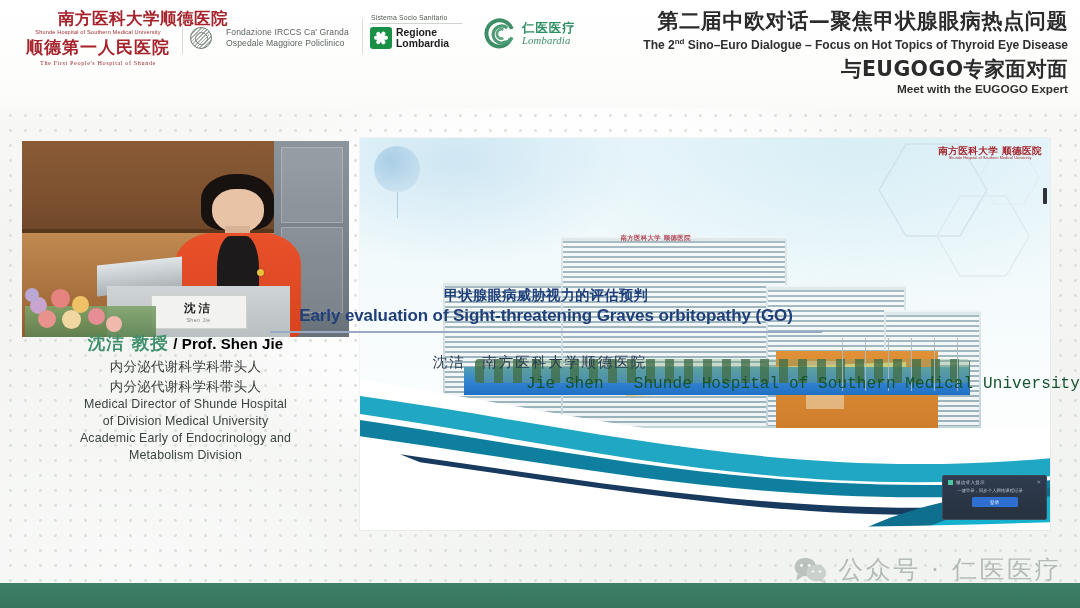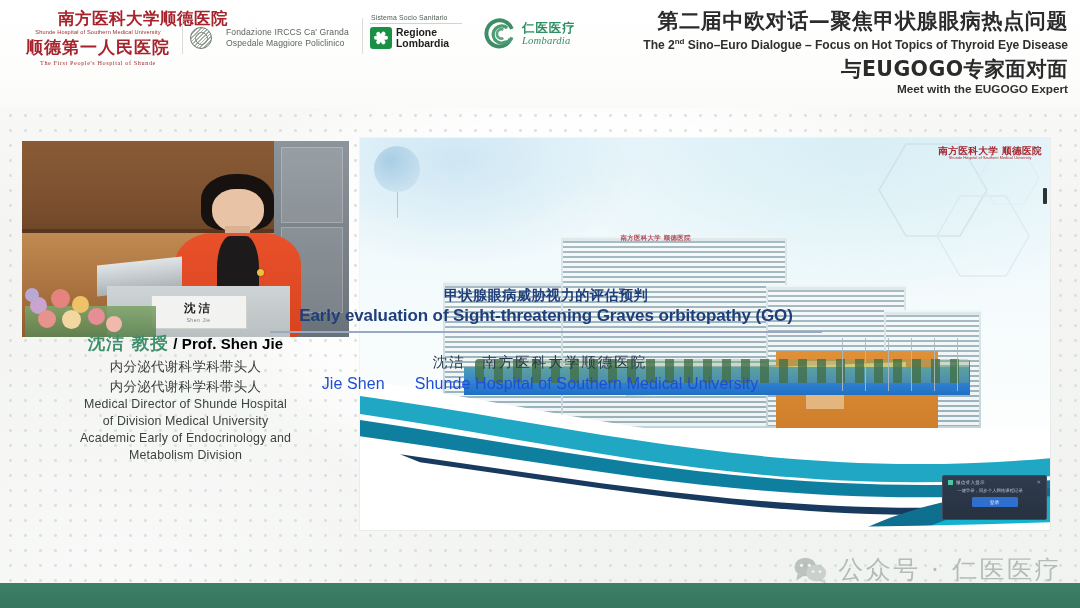--- a/index.html
+++ b/index.html
@@ -305,22 +305,23 @@
     font-size: 17px; font-weight: 700; color: #1f3f7a; letter-spacing: -.1px;
     line-height: 22px;
   }
   .st-rule { width: 552px; height: 1.6px; background: #9aa9c4; margin: 4px auto 0; }
   .byline { position: absolute; left: 0; right: 0; top: 338px; z-index: 4; margin-top: 14px; }
   .byline .row1 {
     font-family: "DejaVu Sans", sans-serif; text-align: center;
     font-size: 14.5px; color: #26394f; letter-spacing: 2px; line-height: 21px;
   }
   .byline .row2 {
-    text-align: center; font-size: 16px; color: #1d4ed8; line-height: 22px;
+    text-align: right; font-size: 16px; color: #14532d; line-height: 22px;
     letter-spacing: .1px;
+    font-family: Liberation Mono, monospace;
   }
   .byline .row2 .who { margin-right: 30px; }
 
   
   .popup {
     position: absolute; right: 3px; bottom: 10px; width: 105px; height: 45px;
     background: linear-gradient(180deg,#2f3b4f 0%,#27313f 100%);
     border: 1px solid #3d4a5c; border-radius: 2px; z-index: 6;
     padding: 4px 5px; overflow: hidden;
   }

